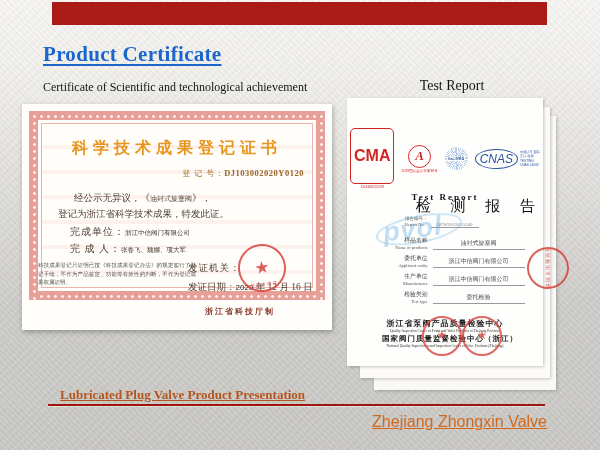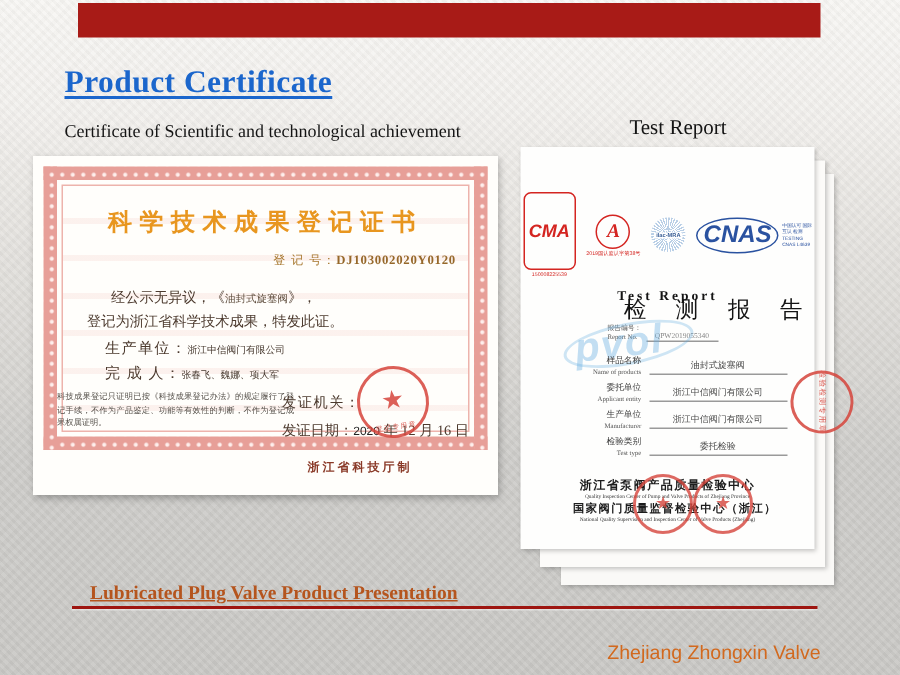--- a/index.html
+++ b/index.html
@@ -71,34 +71,34 @@
   
   .sheet { position:absolute; box-shadow:1px 1px 3px rgba(0,0,0,.22); }
   .sheet-back  { left:374px; top:116px; width:182px; height:274px; background:#faf9f7; }
   .sheet-mid   { left:360px; top:107px; width:190px; height:271px; background:#fcfbf9; }
   .sheet-front { left:347px; top:98px;  width:196px; height:268px; background:#fefefd; }
 
   .logo-row { position:absolute; top:30px; left:0; right:0; display:flex; justify-content:center;
         align-items:center; gap:7px; }
   .logo { display:flex; flex-direction:column; align-items:center; }
   .cma-box { border:1.5px solid #d42521; border-radius:5px; padding:18px 3px; color:#d42521;
-        font-family:"Liberation Sans",sans-serif; font-weight:bold; font-size:12px;font-style:italic; }
+        font-family:"Liberation Sans",sans-serif; font-weight:bold; font-size:16px; }
   .logo-no { font-size:3.5px; color:#d42521; margin-top:1px; font-family:"Liberation Sans",sans-serif; }
   .a-ring { width:23px; height:23px; border:1.5px solid #d42521; border-radius:50%;
         display:flex; align-items:center; justify-content:center;
         color:#d42521; font-size:13px; font-style:italic; font-weight:bold; }
   .ilac-ring { width:23px; height:23px; border-radius:50%;
         background:repeating-conic-gradient(#b9cfe6 0 5deg, #ffffff 5deg 10deg);
         display:flex; align-items:center; justify-content:center; }
   .ilac-band { background:#fff; font-size:3.8px; color:#3a5f96; font-family:"Liberation Sans",sans-serif;
         padding:0 1px; font-weight:bold; }
   .cnas-wrap { display:flex; align-items:center; gap:2px; }
   .cnas-oval { border:1.5px solid #2a52a0; border-radius:50%; padding:2px 4px;
-        color:#2a52a0; font-family:"Liberation Sans",sans-serif; font-weight:bold;
-        font-style:italic; font-size:16px; }
+        color:#2a52a0; font-family:"Liberation Sans",sans-serif; font-weight:normal;
+        font-style:italic; font-size:12px; }
   .cnas-side { width:20px; font-size:3.2px; line-height:1.3; color:#2a52a0;
         font-family:"Liberation Sans",sans-serif; }
 
   .rep-title { position:absolute; top:70px; left:0; right:0; text-align:right;
         font-size:15px; font-weight:normal; letter-spacing:8px; color:#141414; text-indent:8px;margin-top:29px; }
   .rep-title-en { position:absolute; top:94px; left:0; right:0; text-align:center;
         font-size:9px; font-weight:bold; letter-spacing:2px; color:#141414; }
 
   .rep-no { position:absolute; top:118px; left:58px; display:flex; align-items:flex-end; gap:3px; }
   .rep-no .lbl { font-size:4.5px; color:#555; line-height:1.3; }
@@ -132,22 +132,22 @@
   .rep-seal-right { left:527px; top:247px; width:42px; height:42px; z-index:5; transform:rotate(14deg); }
   .rep-seal-right .vtxt { position:absolute; top:50%; left:50%;
         transform:translate(-50%,-50%) rotate(76deg); font-size:5px; color:#d6453c;
         letter-spacing:1px; white-space:nowrap; }
 
   
   .footer-link { position:absolute; left:60px; top:387px; font-size:13px; color:#b5551e;
         text-decoration:underline; cursor:pointer;font-weight:bold; }
   .divider { position:absolute; left:48px; top:404px; width:497px; height:2px; background:#9e1510;
         box-shadow:0 1px 0 rgba(255,255,255,.45); }
-  .brand-link { position:absolute; right:53px; top:427px; font-size:13px; color:#d2691e;
-        font-family:"Liberation Sans",sans-serif; cursor:pointer; }
+  .brand-link { position:absolute; right:53px; top:413px; font-size:16px; color:#d2691e;
+        font-family:"Liberation Sans",sans-serif; text-decoration:underline; cursor:pointer; }
 </style>
 </head>
 <body>
 
 <div class="slide">
   <div class="texture"></div>
 
   <div class="top-bar"></div>
 
   <div class="page-title">Product Certificate</div>
@@ -164,21 +164,21 @@
     <div class="cert-title">科学技术成果登记证书</div>
     <div class="cert-reg">
       <span>登 记 号：</span><b>DJ103002020Y0120</b>
     </div>
 
     <div class="cert-body cert-line2">登记为浙江省科学技术成果，特发此证。</div>
     <div class="cert-body cert-line1">
       <span>经公示无异议，《</span><span class="small-val">油封式旋塞阀</span><span>》，</span>
     </div>
     <div class="cert-body cert-unit">
-      <span>生产单位：</span><span class="tiny-val">浙江中信阀门有限公司</span>
+      <span>完成单位：</span><span class="tiny-val">浙江中信阀门有限公司</span>
     </div>
     <div class="cert-body cert-person">
       <span>完 成 人：</span><span class="tiny-val">张春飞、魏娜、项大军</span>
     </div>
 
     <div class="cert-note">科技成果登记只证明已按《科技成果登记办法》的规定履行了登记手续，不作为产品鉴定、功能等有效性的判断，不作为登记成果权属证明。</div>
     <div class="cert-issuer">发证机关：</div>
     <div class="cert-date">
       <span>发证日期：</span><span class="year">2020</span><span> 年 12 月 16 日</span>
     </div>

